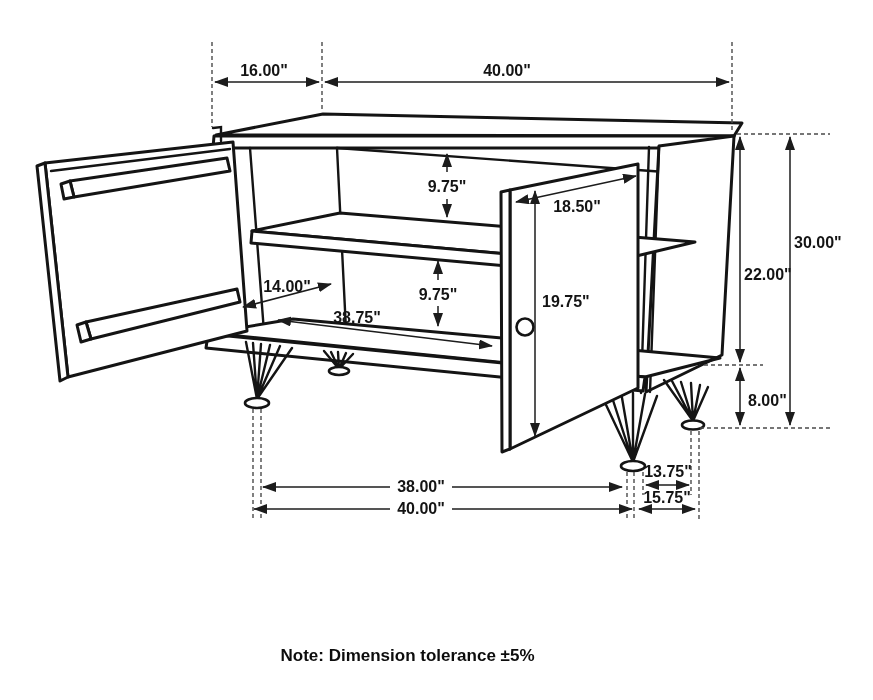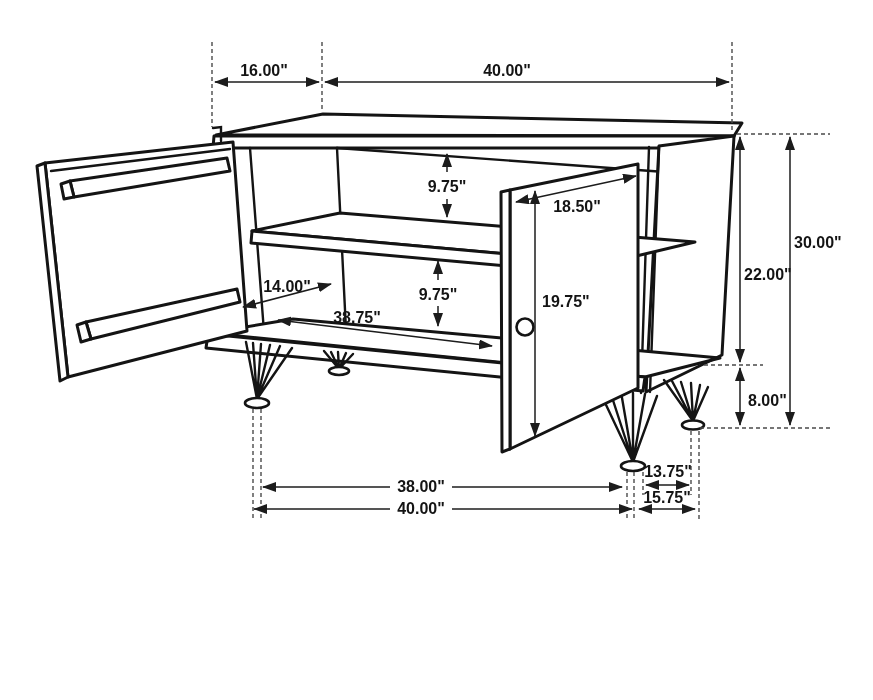--- a/index.html
+++ b/index.html
@@ -141,13 +141,14 @@
       <text class="dim-text" x="542" y="307" text-anchor="start">19.75"</text>
       <text class="dim-text" x="357" y="323" text-anchor="middle">38.75"</text>
       <text class="dim-text" x="748" y="406" text-anchor="start">8.00"</text>
       <text class="dim-text" x="421" y="492" text-anchor="middle">38.00"</text>
       <text class="dim-text" x="668" y="477" text-anchor="middle">13.75"</text>
       <text class="dim-text" x="421" y="514" text-anchor="middle">40.00"</text>
       <text class="dim-text" x="667" y="503" text-anchor="middle">15.75"</text>
     </g>
   </svg>
 
+  <div class="note">Note: Dimension tolerance ±5%</div>
 </div>
 
 </body></html>

